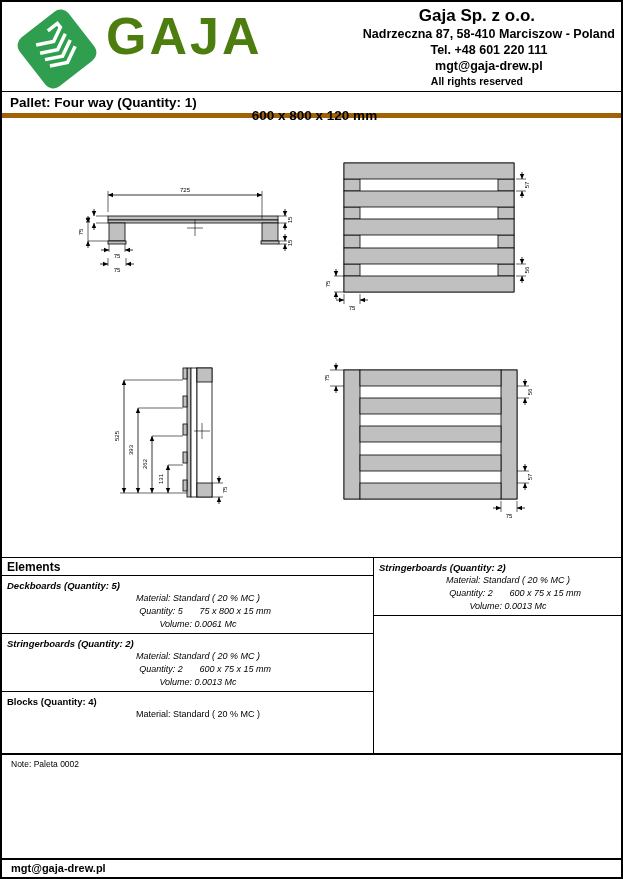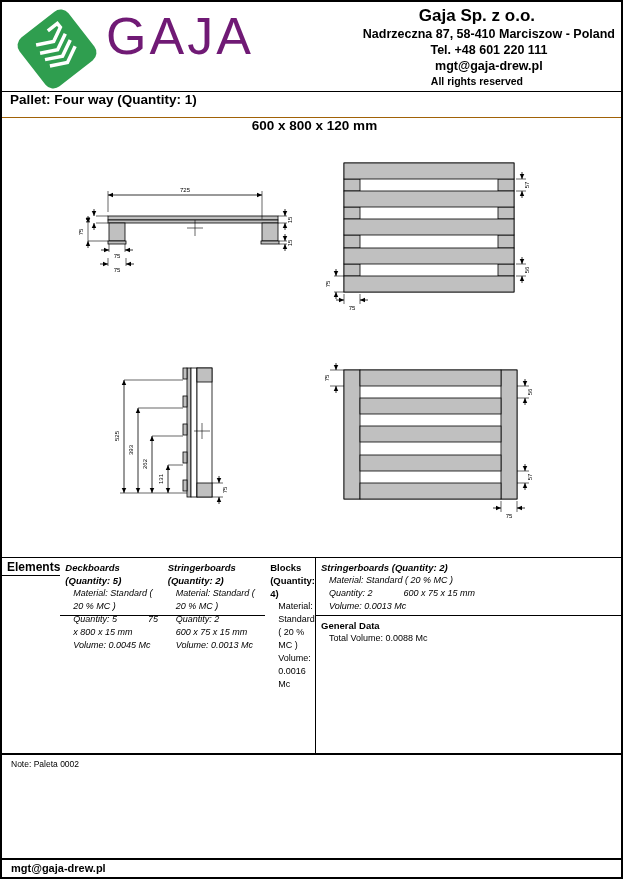--- a/index.html
+++ b/index.html
@@ -4,46 +4,46 @@
 <style>
   html,body{margin:0;padding:0;background:#888;}
   .page{
     position:relative;width:623px;height:879px;margin:0 auto;
     background:#fff;border:2px solid #000;box-sizing:border-box;
     font-family:"Liberation Sans",sans-serif;color:#000;overflow:hidden;
   }
   
   .header{position:absolute;left:0;top:0;width:100%;height:90px;border-bottom:1px solid #000;box-sizing:border-box;}
   .logo-svg{position:absolute;left:6px;top:1px;}
-  .logotype{position:absolute;left:104px;top:8px;font-size:52px;font-weight:normal;letter-spacing:3px;color:#701a75;line-height:1;}
+  .logotype{position:absolute;left:104px;top:8px;font-size:52px;font-weight:bold;letter-spacing:3px;color:#4d7c0f;line-height:1;}
   .co-info{position:absolute;right:6px;top:3px;text-align:center;font-weight:bold;}
   .co-name{font-size:17px;line-height:21px;}
   .co-line{font-size:12.5px;line-height:16px;padding-left:24px;}
   .co-rights{font-size:10.5px;line-height:14px;}
   
-  .titlebar{position:absolute;left:0;top:90px;width:100%;height:26px;border-bottom:1px solid #a16207;box-sizing:border-box;
-            display:flex;font-weight:bold;font-size:13.5px;}
+  .titlebar{position:absolute;left:0;top:90px;width:100%;height:26px;border-bottom:5px solid #a16207;box-sizing:border-box;
+            display:flex;align-items:center;font-weight:bold;font-size:13.5px;}
   .titlebar .t1{margin-left:8px;}
   .titlebar .t2{margin-left:55px;margin-top:26px;}
   
   .dwg{position:absolute;}
   .ln{stroke:#000;stroke-width:0.8;fill:none;}
   .thin{stroke:#000;stroke-width:0.6;fill:none;}
   .shape{stroke:#000;stroke-width:0.8;}
   .wfill{fill:#fff;}
   .gfill{fill:#c0c0c0;}
   text.dim{font-family:"Liberation Sans",sans-serif;font-size:6px;fill:#000;}
   
   .elements-area{position:absolute;left:0;top:555px;width:100%;height:198px;border-top:1px solid #000;border-bottom:2px solid #000;box-sizing:border-box;display:flex;}
-  .col-left{width:314px;border-right:1px solid #000;box-sizing:border-box;display:flex;flex-direction:row;}
+  .col-left{width:372px;border-right:1px solid #000;box-sizing:border-box;display:flex;flex-direction:column;}
   .col-right{flex:1;display:flex;flex-direction:column;}
   .el-title{height:18px;border-bottom:1px solid #000;box-sizing:border-box;font-weight:bold;font-size:12px;padding:2px 0 0 5px;}
   .section{border-bottom:1px solid #000;box-sizing:border-box;padding:3px 0 0 5px;font-size:9px;line-height:13px;}
   .sec-h{font-weight:bold;font-size:9.5px;}
-  .sec-ind{margin-left:8px;}
+  .sec-ind{margin-left:16px;text-align:center;}
   .q{display:inline-block;min-width:72px;}
   .h57{height:58px;font-style:italic;}
   .grow{flex:1;border-bottom:none;}
   
   .note-box{position:absolute;left:0;top:753px;width:100%;height:107px;box-sizing:border-box;font-size:8.5px;padding:4px 0 0 9px;}
   .footer{position:absolute;left:0;top:856px;width:100%;height:19px;border-top:2px solid #000;box-sizing:border-box;font-weight:bold;font-size:11px;padding:2px 0 0 9px;}
 </style>
 </head>
 <body>
 
@@ -312,55 +312,50 @@
     <div class="col-left">
       <div class="el-title">Elements</div>
 
       <div class="section h57">
         <div class="sec-h">Deckboards (Quantity: 5)</div>
         <div class="sec-ind">Material: Standard ( 20 % MC )</div>
         <div class="sec-ind">
           <span class="q">Quantity: 5</span>
           <span>75 x 800 x 15 mm</span>
         </div>
-        <div class="sec-ind">Volume: 0.0045 Mc</div>
+        <div class="sec-ind">Volume: 0.0061 Mc</div>
       </div>
 
       <div class="section h57">
         <div class="sec-h">Stringerboards (Quantity: 2)</div>
         <div class="sec-ind">Material: Standard ( 20 % MC )</div>
         <div class="sec-ind">
           <span class="q">Quantity: 2</span>
           <span>600 x 75 x 15 mm</span>
         </div>
         <div class="sec-ind">Volume: 0.0013 Mc</div>
       </div>
 
       <div class="section grow">
         <div class="sec-h">Blocks (Quantity: 4)</div>
         <div class="sec-ind">Material: Standard ( 20 % MC )</div>
-        <div class="sec-ind">Volume: 0.0016 Mc</div>
       </div>
     </div>
 
     <div class="col-right">
       <div class="section h57">
         <div class="sec-h">Stringerboards (Quantity: 2)</div>
         <div class="sec-ind">Material: Standard ( 20 % MC )</div>
         <div class="sec-ind">
           <span class="q">Quantity: 2</span>
           <span>600 x 75 x 15 mm</span>
         </div>
         <div class="sec-ind">Volume: 0.0013 Mc</div>
       </div>
 
-      <div class="section grow">
-        <div class="sec-h">General Data</div>
-        <div class="sec-ind">Total Volume: 0.0088 Mc</div>
-      </div>
     </div>
   </div>
 
   <div class="note-box">
     <span>Note: Paleta 0002</span>
   </div>
 
   <div class="footer">
     <span>mgt@gaja-drew.pl</span>
   </div>

